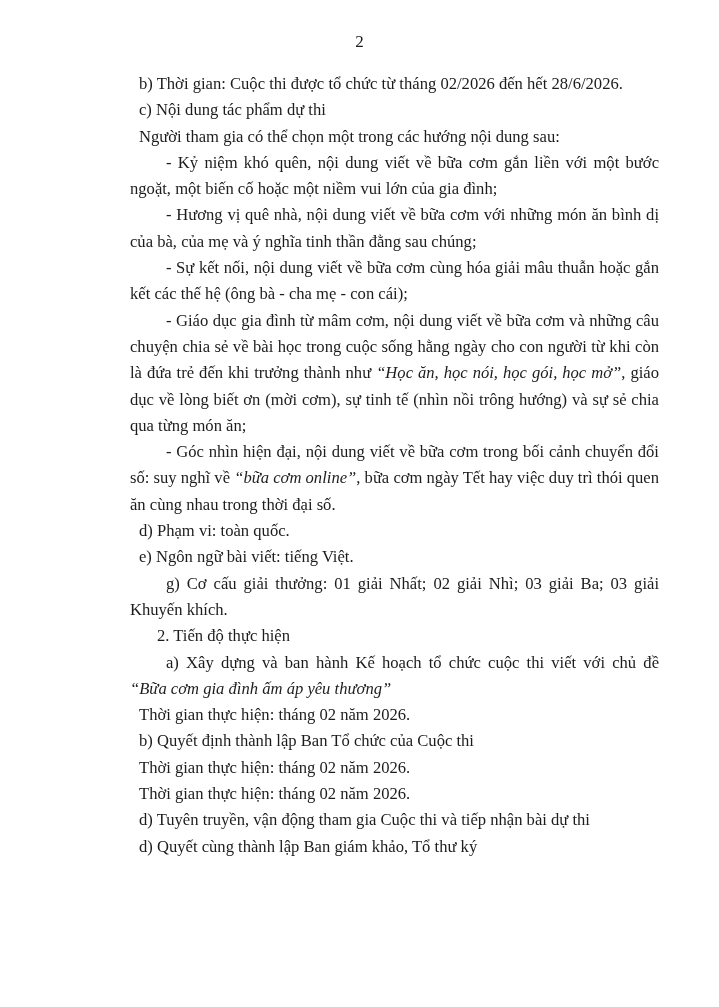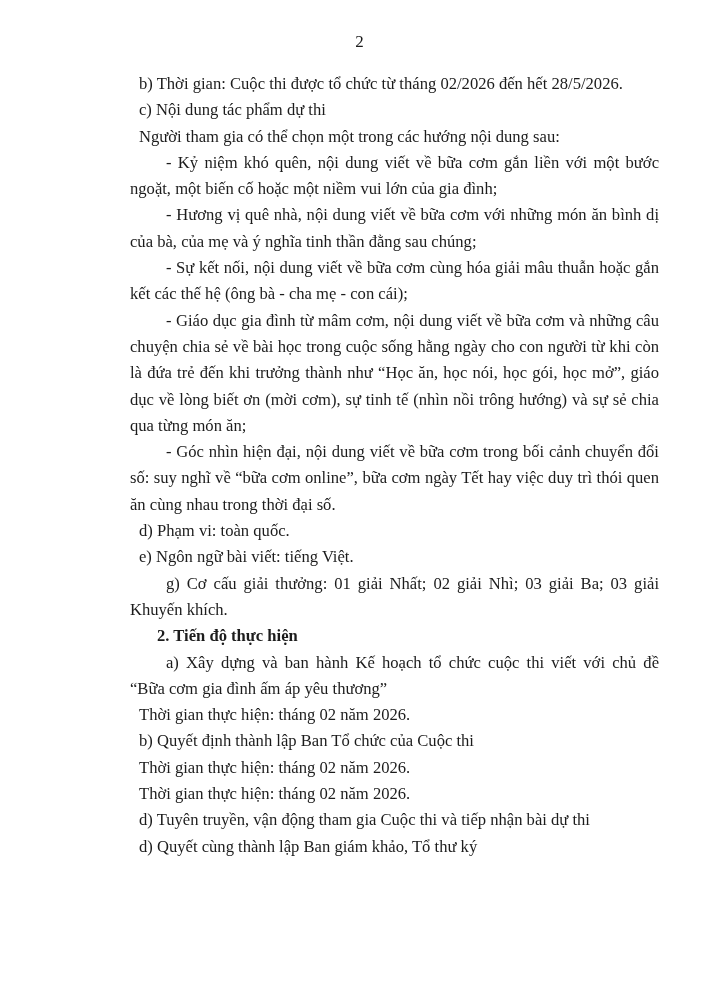--- a/index.html
+++ b/index.html
@@ -30,40 +30,40 @@
     margin: 16px 0 0 103px;
     width: 556px;
     font-size: 16.6px;
     line-height: 26.3px;
   }
   .para {
     margin: 0;
     text-indent: 36px;
   }
   .jy { text-align: justify; margin-left: 27px; }
-  .heading { font-weight: 700; text-indent: 54px; }
+  .heading { font-weight: 400; text-indent: 54px; }
   .noind { text-indent: 0; }
   .fill-line {
     display: block;
     text-align: justify;
     text-align-last: justify;
     text-indent: 36px;
   }
-  .it { }
+  .it { font-style: italic; }
 </style>
 </head>
 <body>
 
 <div class="page">
 
   <div class="page-number">2</div>
 
   <div class="content">
 
-    <p class="para"><span>b) Thời gian: Cuộc thi được tổ chức từ tháng 02/2026 đến hết 28/5/2026.</span></p>
+    <p class="para"><span>b) Thời gian: Cuộc thi được tổ chức từ tháng 02/2026 đến hết 28/6/2026.</span></p>
 
     <p class="para"><span>c) Nội dung tác phẩm dự thi</span></p>
 
     <p class="para"><span>Người tham gia có thể chọn một trong các hướng nội dung sau:</span></p>
 
     <p class="para jy"><span>- Kỷ niệm khó quên, nội dung viết về bữa cơm gắn liền với một bước ngoặt, một biến cố hoặc một niềm vui lớn của gia đình;</span></p>
 
     <p class="para jy"><span>- Hương vị quê nhà, nội dung viết về bữa cơm với những món ăn bình dị của bà, của mẹ và ý nghĩa tinh thần đằng sau chúng;</span></p>
 
     <p class="para jy"><span>- Sự kết nối, nội dung viết về bữa cơm cùng hóa giải mâu thuẫn hoặc gắn kết các thế hệ (ông bà - cha mẹ - con cái);</span></p>

